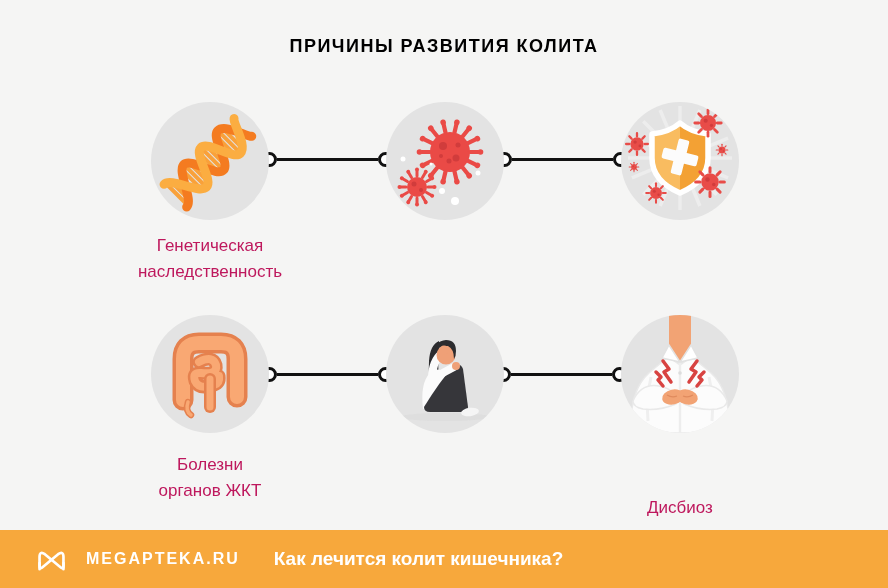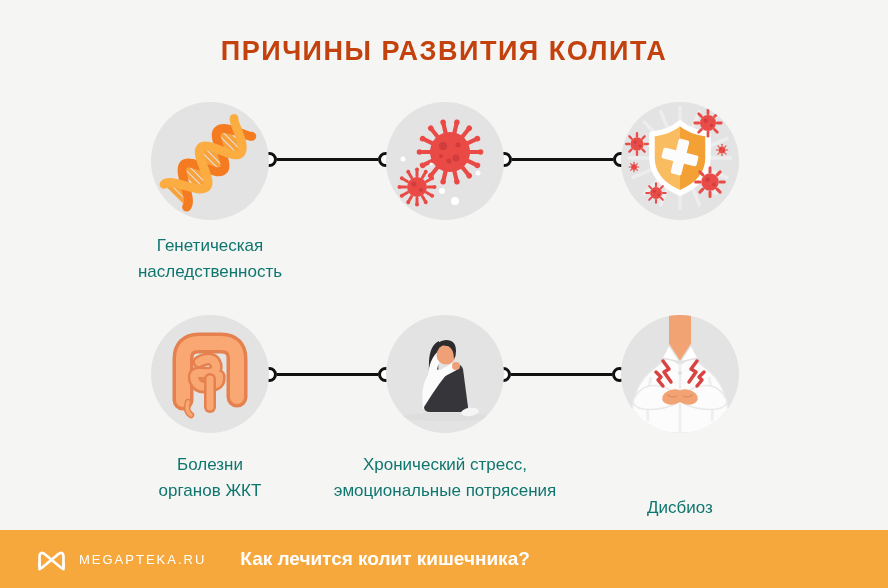--- a/index.html
+++ b/index.html
@@ -1,31 +1,31 @@
 <!DOCTYPE html>
 <html><head>
 <meta charset="utf-8">
 <style>
   html,body{margin:0;padding:0;background:#fff;}
   .canvas{position:relative;width:888px;height:588px;background:#F5F5F4;overflow:hidden;
           font-family:"Liberation Sans",sans-serif;}
   .title{position:absolute;top:36px;left:0;width:100%;text-align:center;
-         font-size:27px;font-weight:800;letter-spacing:1.5px;color:#c2410c;margin:0;}
+         font-size:18px;font-weight:800;letter-spacing:1.5px;color:#000000;margin:0;}
   .circle{position:absolute;width:118px;height:118px;border-radius:50%;
           background:#E3E3E3;overflow:hidden;}
   .circle svg{display:block;}
   .label{position:absolute;width:300px;text-align:center;font-size:17px;line-height:26px;
-         color:#0f766e;white-space:pre-line;}
+         color:#be185d;white-space:pre-line;}
   .connector{position:absolute;display:flex;align-items:center;width:131px;height:15px;}
   .connector .dot{width:9px;height:9px;border:3px solid #111;border-radius:50%;
                   background:#fff;flex:0 0 auto;}
   .connector .line{flex:1;height:3px;background:#111;}
   .footer{position:absolute;left:0;bottom:0;width:100%;height:58px;background:#F7A83C;
           display:flex;align-items:center;padding-left:36px;box-sizing:border-box;color:#fff;}
-  .brand{font-weight:400;font-size:13px;letter-spacing:2px;margin-left:12px;}
+  .brand{font-weight:700;font-size:16px;letter-spacing:2px;margin-left:19px;}
   .question{font-weight:700;font-size:19px;margin-left:34px;}
 </style>
 </head>
 <body>
 
 <div class="canvas">
 
   <h1 class="title">ПРИЧИНЫ РАЗВИТИЯ КОЛИТА</h1>
 
   <div class="connector" style="left:262px;top:152px;">
@@ -205,22 +205,20 @@
       <path d="M38 92 Q54 66 66 53 Q74 46 77 54 L82 92 Q82 97 77 97 L44 97 Q38 97 38 92 Z" fill="#36363A"></path>
       <ellipse cx="84" cy="97" rx="9" ry="4.2" fill="#F5F5F5" transform="rotate(-8 84 97)"></ellipse>
       <path d="M50 62 Q60 56 68 52" stroke="#FBFBFB" stroke-width="8" stroke-linecap="round" fill="none"></path>
       <circle cx="70" cy="51" r="4" fill="#EFA077"></circle>
       <path d="M46 64 Q46 46 56 38" stroke="#FBFBFB" stroke-width="8" stroke-linecap="round" fill="none"></path>
       <circle cx="60" cy="40" r="9.5" fill="#EFA077"></circle>
       <path d="M50 38 Q48 26 60 25 Q70 25 70 36 Q70 41 68 44 Q68 34 62 31 Q52 30 50 38 Z" fill="#2C2C2F"></path>
       <circle cx="58" cy="35" r="4.5" fill="#EFA077"></circle>
     </svg>
   </div>
-  <div class="label" style="left:295px;top:452px;">Хронический стресс,
-эмоциональные потрясения</div>
 
   <div class="circle" style="left:621px;top:315px;">
     <svg viewBox="0 0 118 118" width="118" height="118">
       <path d="M48 0 L48 28 Q48 42 59 46 Q70 42 70 28 L70 0 Z" fill="#F2A374"></path>
       <path d="M10 118 Q8 76 28 58 Q42 46 48 42 L59 50 L70 42 Q76 46 90 58 Q110 76 108 118 Z" fill="#FCFCFC" stroke="#E9E9E9" stroke-width="1.5"></path>
       <path d="M30 62 Q25 84 27 106" stroke="#EFEFEF" stroke-width="3" fill="none"></path>
       <path d="M88 62 Q93 84 91 106" stroke="#EFEFEF" stroke-width="3" fill="none"></path>
       <path d="M59 47 L59 118" stroke="#EDEDED" stroke-width="2.5"></path>
       <circle cx="59" cy="58" r="1.8" fill="#DDDDDD"></circle>
       <path d="M48 30 L59 47 L41 43 Z" fill="#FFFFFF" stroke="#E2E2E2" stroke-width="1.5" stroke-linejoin="round"></path>

